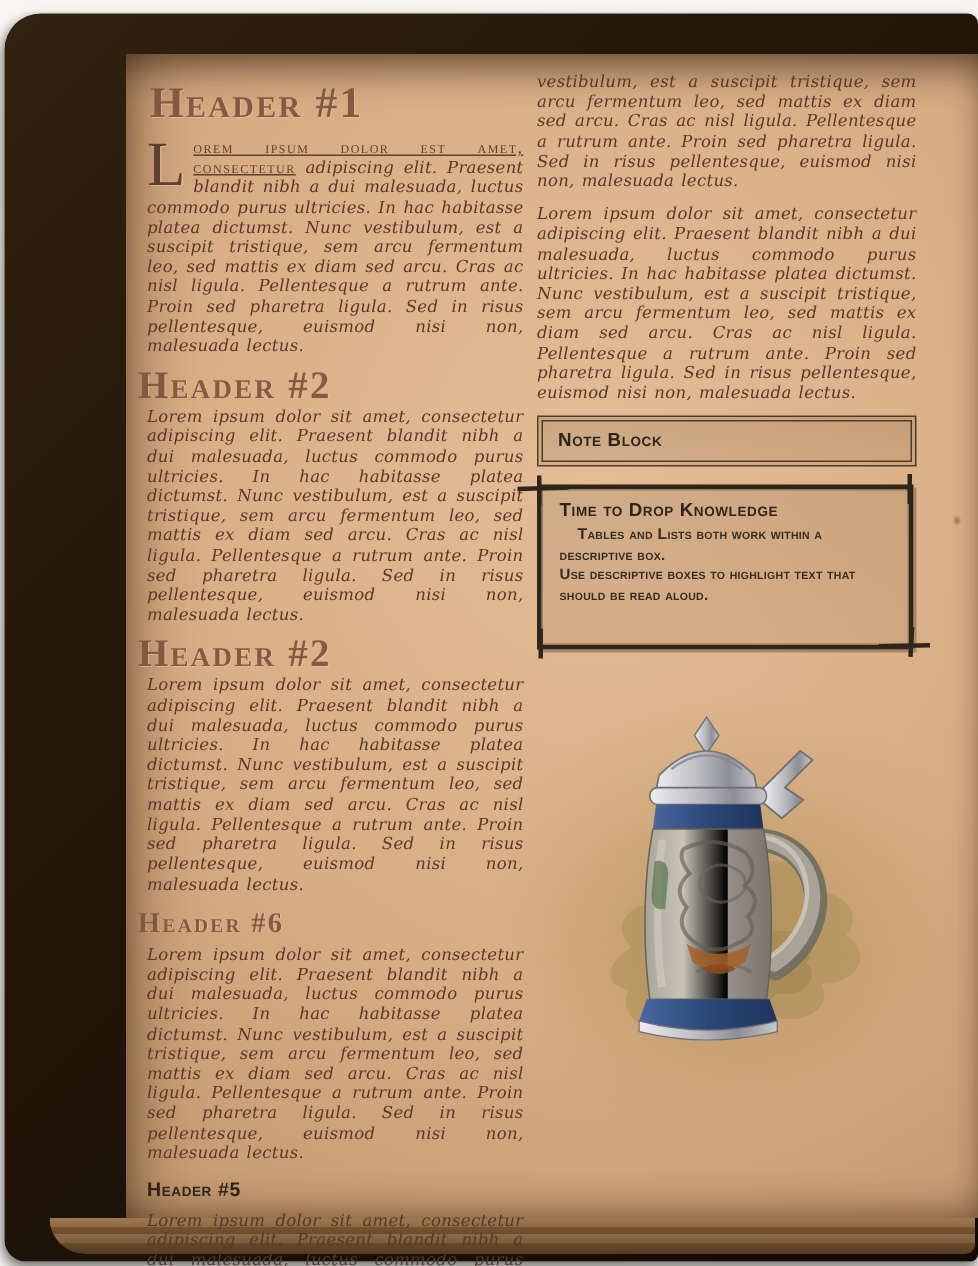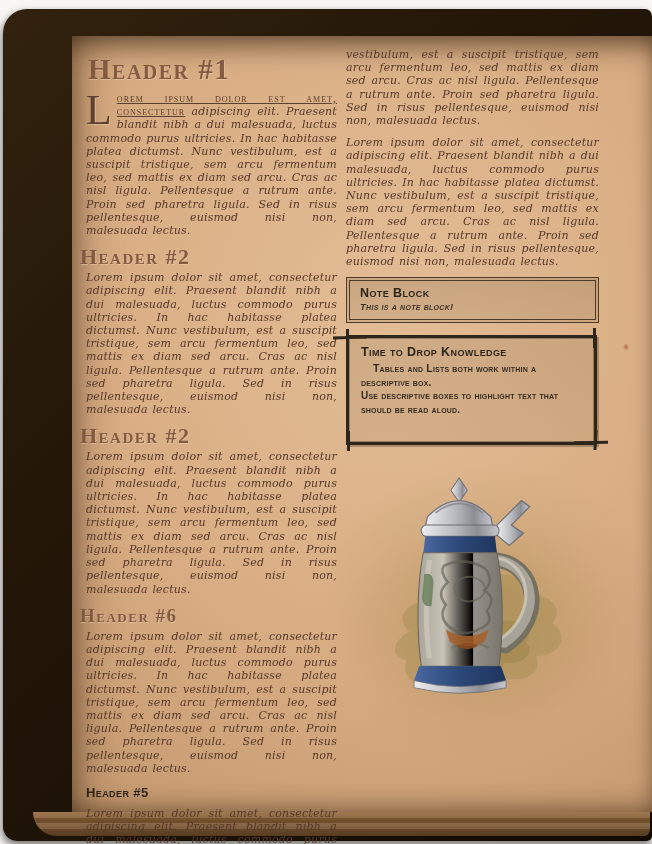--- a/index.html
+++ b/index.html
@@ -23,21 +23,21 @@
   .page-edges-bottom {
     position:absolute; left:30px; right:2px; top:803px; height:24px;
     border-radius:0 0 8px 30px;
     background:
       linear-gradient(180deg, rgba(40,20,5,.15) 0%, rgba(30,15,5,.55) 100%),
       repeating-linear-gradient(180deg,#b4895c 0 6px,#93693c 6px 11px,#c2976a 11px 17px,#9e7346 17px 24px);
   }
 
   
   .page {
-    position:absolute; left:69px; top:27px; right:0; height:776px;
+    position:absolute; left:81px; top:27px; right:0; height:776px;
     background:
       radial-gradient(4px 5px at 554px 311px, rgba(135,55,20,.6), rgba(135,55,20,0) 75%),
       radial-gradient(42% 24% at 72% 72%, rgba(148,122,55,.26), rgba(148,122,55,0) 70%),
       radial-gradient(35% 22% at 70% 78%, rgba(140,115,50,.2), rgba(140,115,50,0) 72%),
       radial-gradient(120% 100% at 55% 36%, #e3bd96 0%, #d8ac82 46%, #c59a70 76%, #a87e54 100%);
     box-shadow:
       inset 0 24px 28px -16px rgba(32,16,4,.6),
       inset 26px 0 44px -24px rgba(46,24,8,.55),
       inset -12px 0 24px -18px rgba(46,24,8,.35),
       inset 0 -18px 26px -16px rgba(46,24,8,.45);
@@ -49,21 +49,21 @@
     font-size:11px; line-height:13.2px; color:#55392a;
     text-align:justify; letter-spacing:.2px; word-spacing:1px;
   }
   .serif-head {
     font-family:"Liberation Serif", serif; font-variant:small-caps; font-weight:700;
     color:#7d543d; letter-spacing:1.5px;
     text-shadow:.6px .6px 0 rgba(235,205,175,.55);
     opacity:.92;
   }
   h1.serif-head { font-size:29px; line-height:30px; margin:0 0 8px 2px; }
-  h2.serif-head { font-size:22px; line-height:22px; margin:6px 0 3px -6px; }
+  h2.serif-head { font-size:26px; line-height:22px; margin:6px 0 3px -6px; }
   h2.h4size    { font-size:19px; }
   .marker {
     font-family:"Liberation Sans", sans-serif; font-variant:small-caps; font-weight:700;
     color:#2d251b; letter-spacing:.4px;
   }
   h5.marker { font-size:13px; margin:10px 0 7px; }
   h6.hand-head {
     font-family:"DejaVu Serif", serif; font-style:italic; font-weight:700;
     font-size:13.5px; color:#4c3424; margin:7px 0 3px; letter-spacing:.3px;
   }
@@ -150,21 +150,20 @@
     </div>
 
     <div class="col col-right">
       <p class="hand para">vestibulum, est a suscipit tristique, sem arcu fermentum leo, sed mattis ex diam sed arcu. Cras ac nisl ligula. Pellentesque a rutrum ante. Proin sed pharetra ligula. Sed in risus pellentesque, euismod nisi non, malesuada lectus.</p>
 
       <p class="hand para">Lorem ipsum dolor sit amet, consectetur adipiscing elit. Praesent blandit nibh a dui malesuada, luctus commodo purus ultricies. In hac habitasse platea dictumst. Nunc vestibulum, est a suscipit tristique, sem arcu fermentum leo, sed mattis ex diam sed arcu. Cras ac nisl ligula. Pellentesque a rutrum ante. Proin sed pharetra ligula. Sed in risus pellentesque, euismod nisi non, malesuada lectus.</p>
 
       <div class="note-block">
         <div class="note-inner">
           <div class="marker note-title">Note Block</div>
-          <div class="note-text">This is a note block!</div>
         </div>
       </div>
 
       <div class="desc-box">
         <span class="tick v t-tl"></span>
         <span class="tick v t-tr"></span>
         <span class="tick v t-bl"></span>
         <span class="tick v t-br"></span>
         <span class="tick h t-top"></span>
         <span class="tick h t-bot"></span>

